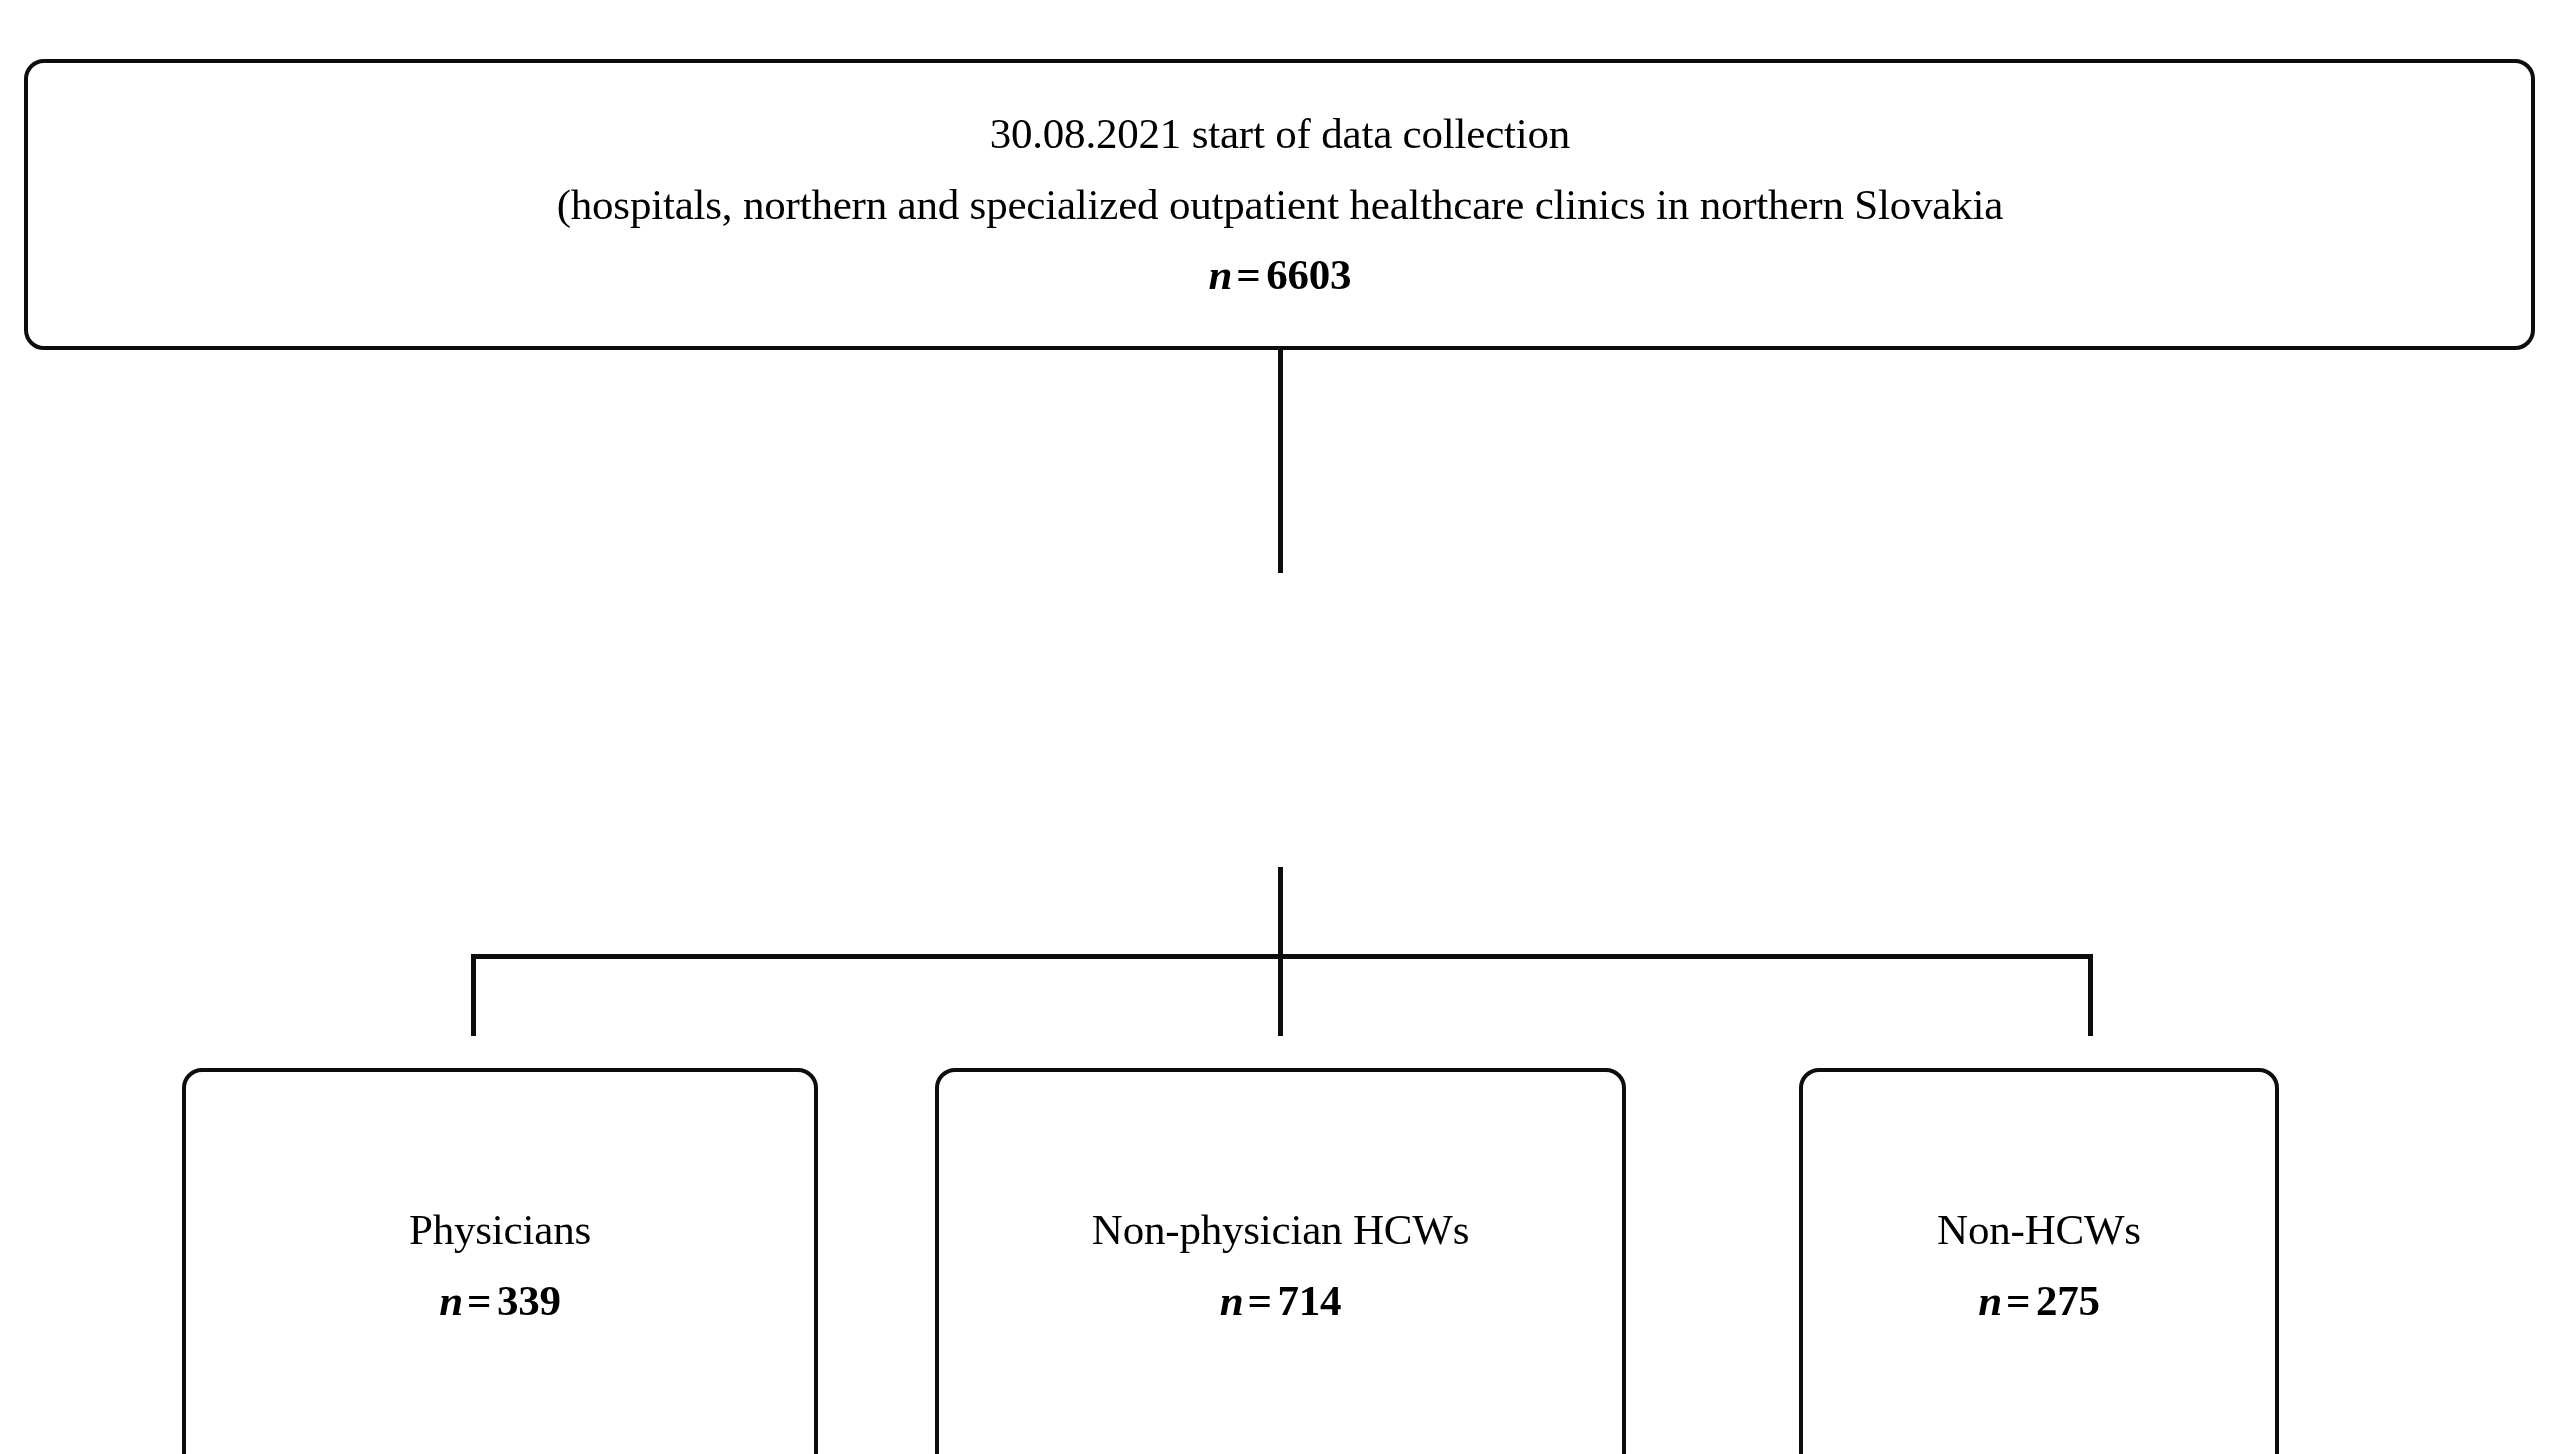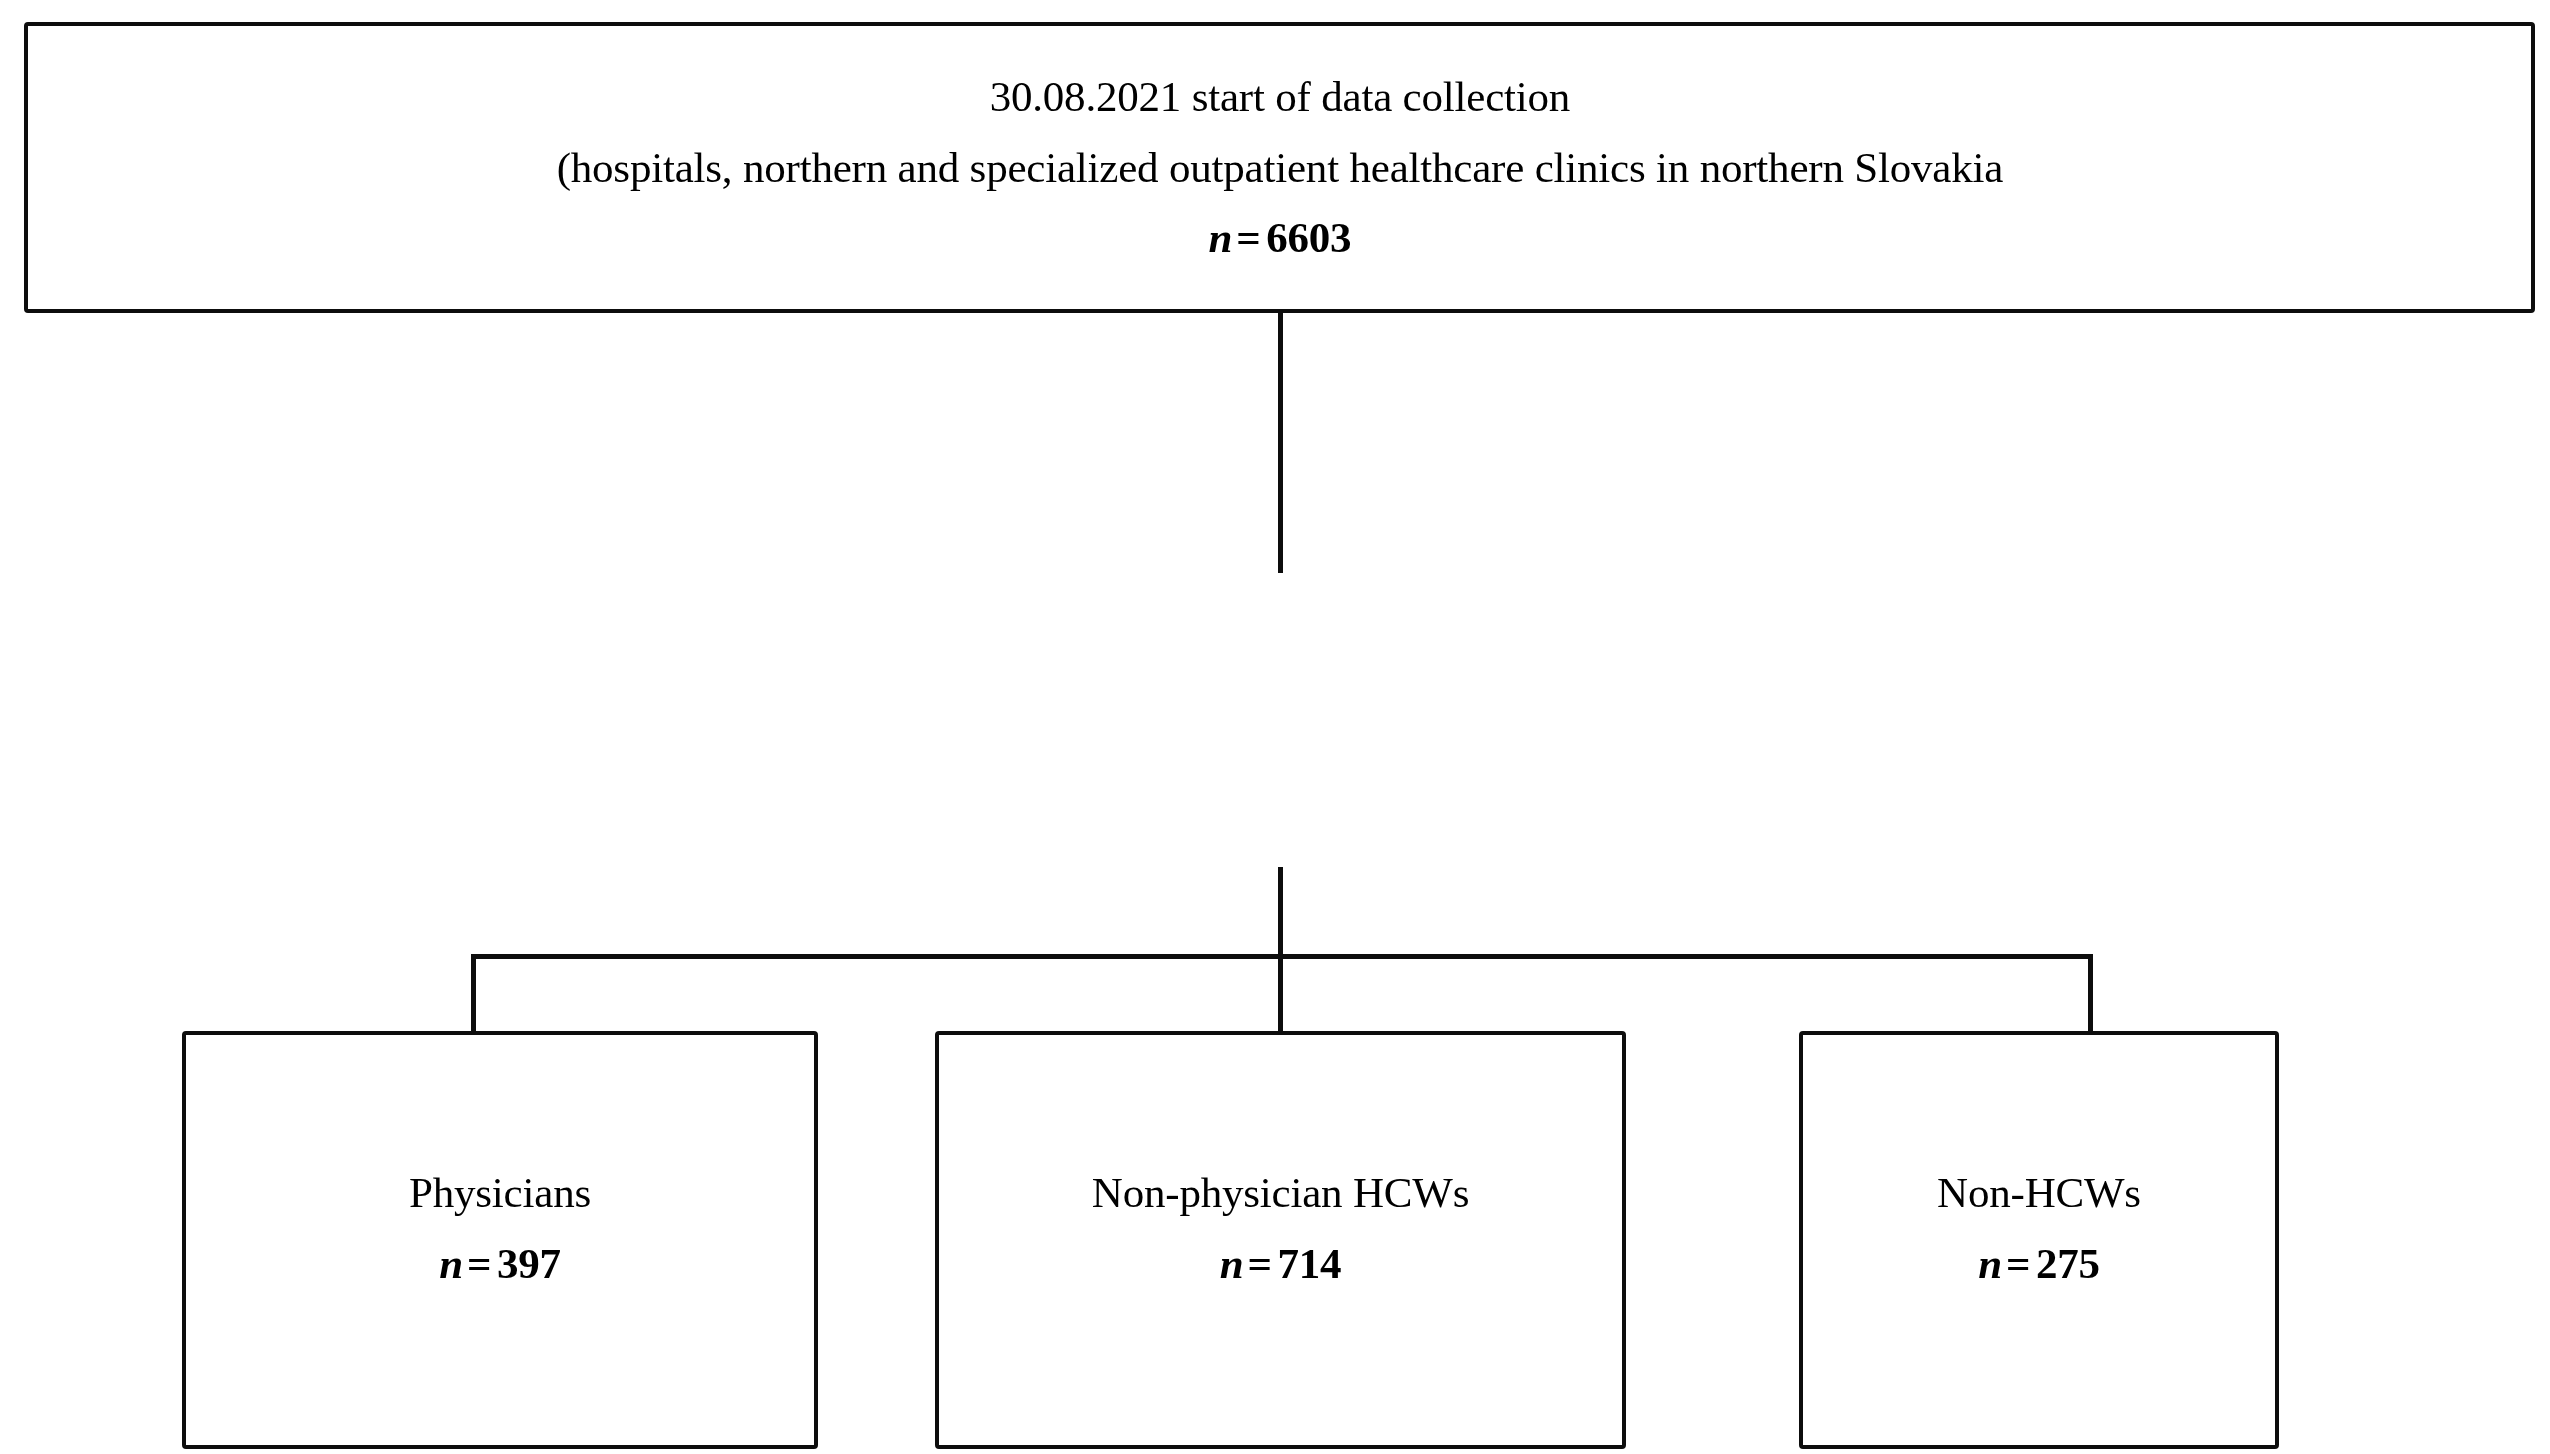--- a/index.html
+++ b/index.html
@@ -16,27 +16,28 @@
     font-family: "Liberation Serif", "DejaVu Serif", serif;
     color: #000000;
   }
 
   
   .node {
     position: absolute;
     box-sizing: border-box;
     background: #ffffff;
     border: 4.9px solid #0d0d0d;
-    border-radius: 4px;
+    border-radius: 20px;
     display: flex;
     flex-direction: column;
     align-items: center;
     justify-content: center;
     text-align: center;
     z-index: 3;
+    margin-top: 37px;
   }
   .node .line {
     display: block;
     white-space: nowrap;
     font-size: 43px;
     line-height: 1.06;
     letter-spacing: -0.2px;
   }
   .node .line + .line { margin-top: 25px; }
 
@@ -104,21 +105,21 @@
       <span class="line">30.08.2021 start of data collection</span>
       <span class="line">(hospitals, northern and specialized outpatient healthcare clinics in northern Slovakia</span>
       <span class="line nval"><span class="ital">n</span><span class="eq">=</span><span>6603</span></span>
     </div>
   </div>
 
 
   <div class="node" id="box-physicians">
     <div class="stack">
       <span class="line">Physicians</span>
-      <span class="line nval"><span class="ital">n</span><span class="eq">=</span><span>397</span></span>
+      <span class="line nval"><span class="ital">n</span><span class="eq">=</span><span>339</span></span>
     </div>
   </div>
 
   <div class="node" id="box-nonphys">
     <div class="stack">
       <span class="line">Non-physician HCWs</span>
       <span class="line nval"><span class="ital">n</span><span class="eq">=</span><span>714</span></span>
     </div>
   </div>
 

